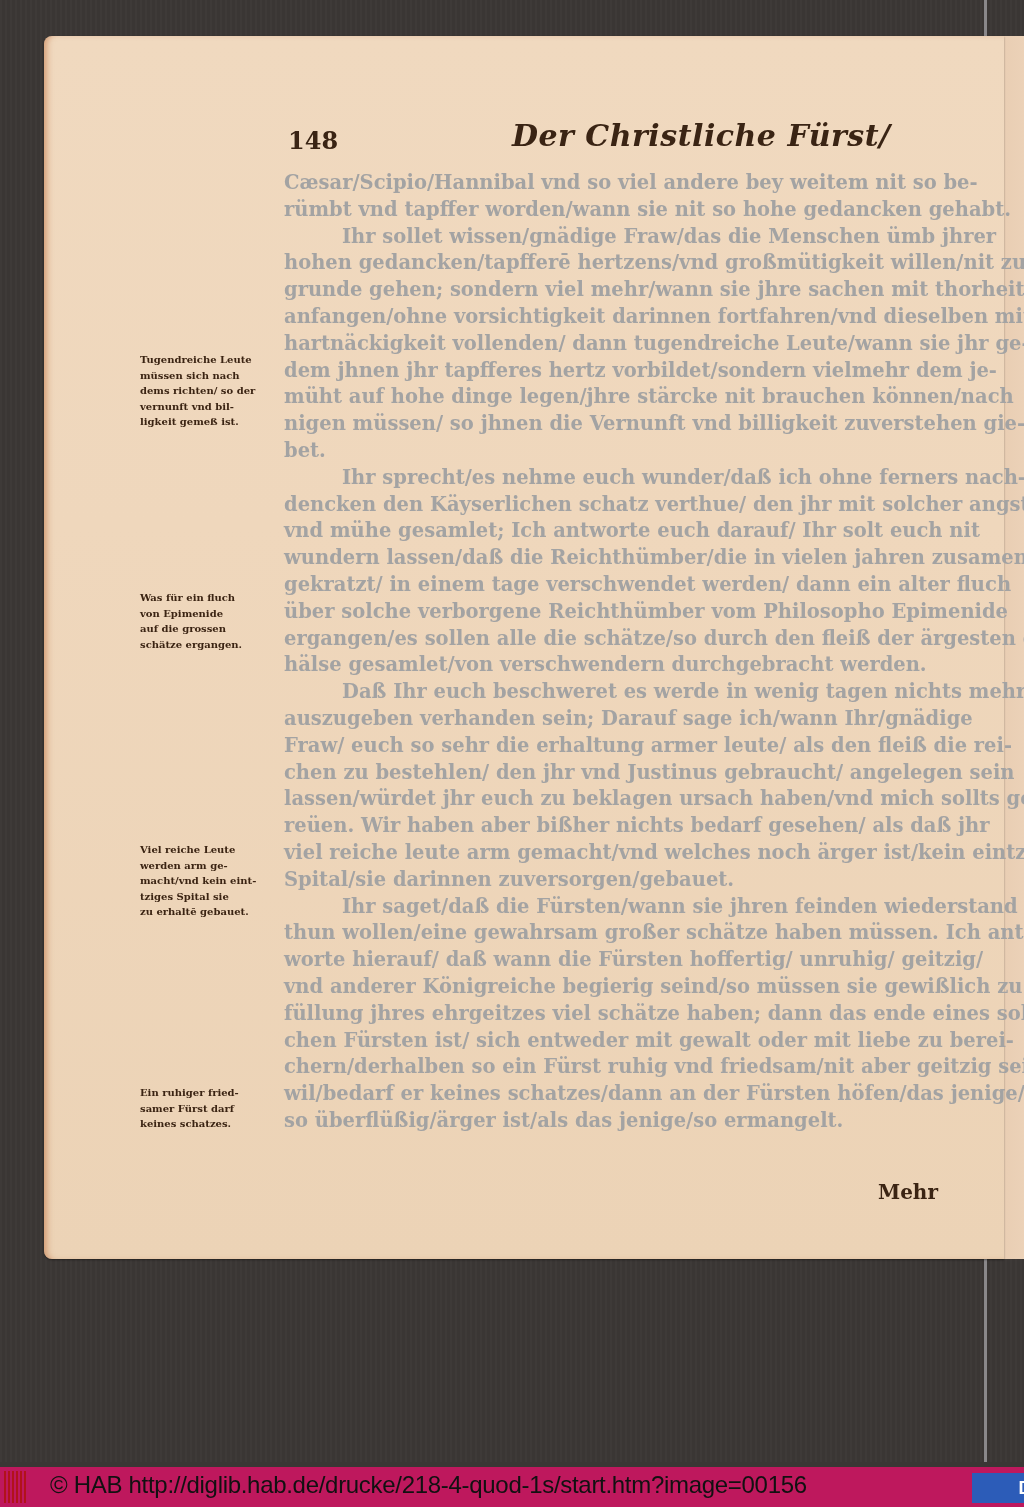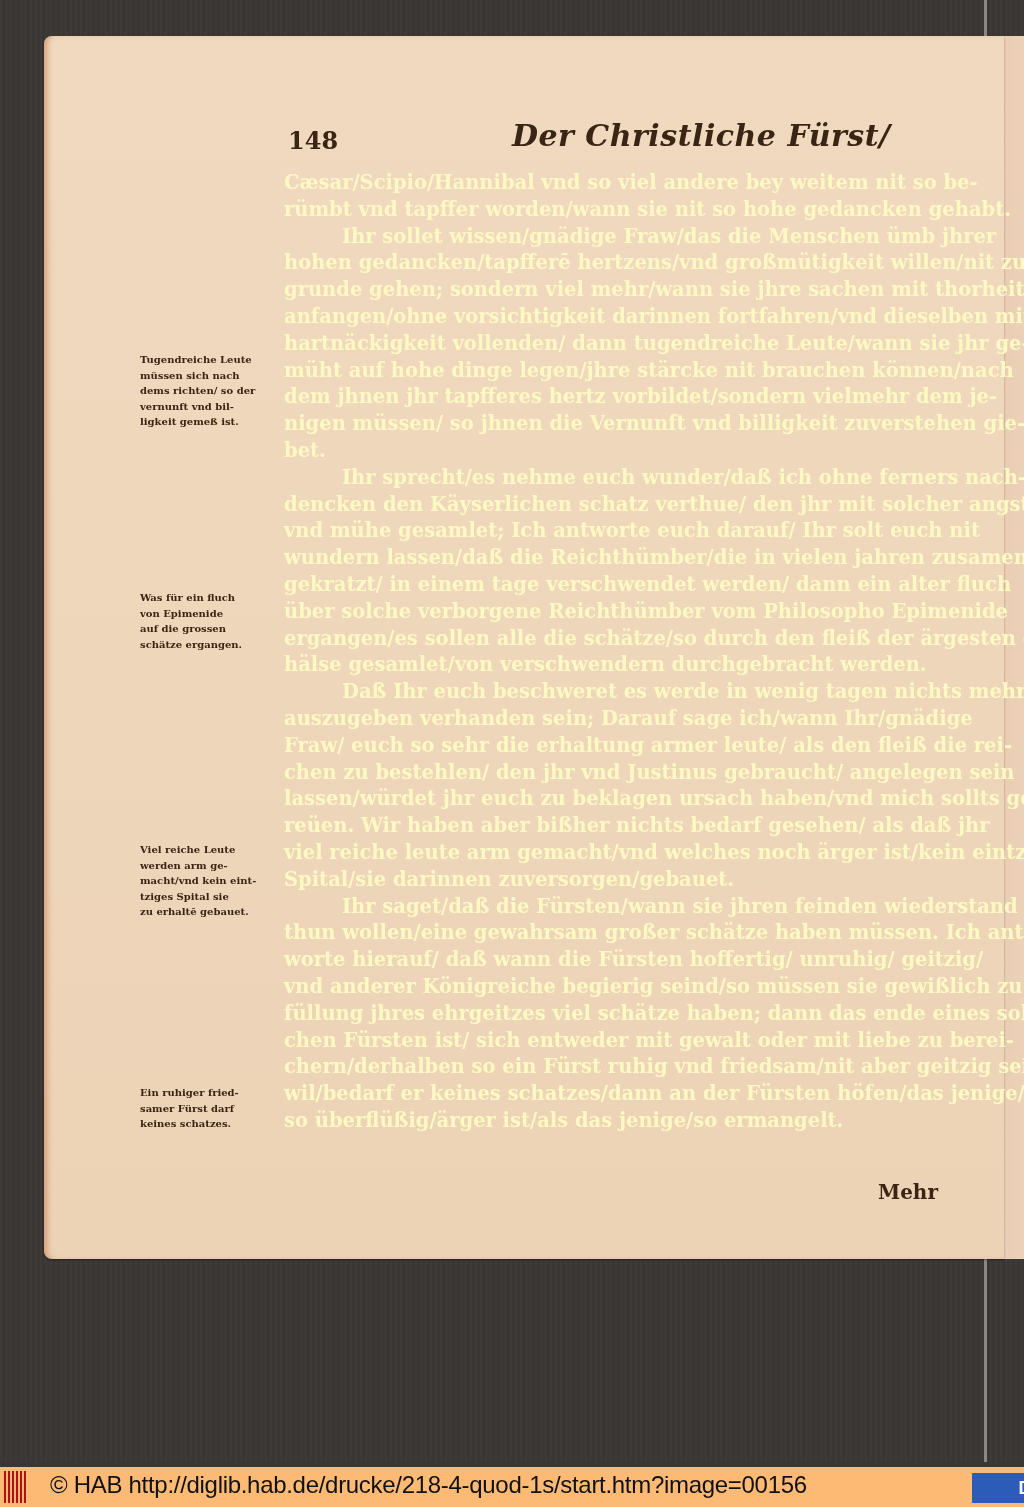--- a/index.html
+++ b/index.html
@@ -35,36 +35,36 @@
     }
     .page-number {
       position: absolute; left: 0; top: 8px; font-size: 24px; font-weight: bold;
     }
     .head-title {
       position: absolute; left: 224px; top: 0; font-size: 30px; font-style: italic; font-weight: bold;
       letter-spacing: 0.5px; white-space: nowrap;
     }
     .body-text {
       position: absolute; left: 284px; top: 170px; width: 660px;
-      color: #fef9c3;
+      color: #a3a3a3;
       font-size: 19.5px; line-height: 26.8px; font-weight: bold;
     }
     .line { white-space: nowrap; display: block; height: 26.8px; }
     .line.indent { padding-left: 58px; }
     .catchword {
       position: absolute; left: 878px; top: 1180px; font-size: 20px; font-weight: bold; color: #3b2413;
     }
     .gloss {
       position: absolute; left: 140px; width: 145px;
       color: #3b2413; font-size: 10px; line-height: 15.5px; font-weight: bold;
     }
     .gloss .gl { display: block; white-space: nowrap; }
     .footer {
       position: absolute; left: 0; top: 1467px; width: 1024px; height: 40px;
-      background: #fdba74;
+      background: #be185d;
     }
     .footer-logo {
       position: absolute; left: 4px; top: 4px; width: 22px; height: 32px;
       background: repeating-linear-gradient(90deg, #b1121a 0 2px, transparent 2px 4px);
     }
     .footer-text {
       position: absolute; left: 50px; top: 4px; font-family: "Liberation Sans", sans-serif;
       font-size: 24px; color: #111; white-space: nowrap; letter-spacing: -0.3px;
     }
     .dfg-logo {
@@ -88,22 +88,22 @@
 </div>
 
 <div class="body-text" id="body-text">
     <span class="line">Cæsar/Scipio/Hannibal vnd so viel andere bey weitem nit so be-</span>
     <span class="line">rümbt vnd tapffer worden/wann sie nit so hohe gedancken gehabt.</span>
     <span class="line indent">Ihr sollet wissen/gnädige Fraw/das die Menschen ümb jhrer</span>
     <span class="line">hohen gedancken/tapfferē hertzens/vnd großmütigkeit willen/nit zu</span>
     <span class="line">grunde gehen; sondern viel mehr/wann sie jhre sachen mit thorheit</span>
     <span class="line">anfangen/ohne vorsichtigkeit darinnen fortfahren/vnd dieselben mit</span>
     <span class="line">hartnäckigkeit vollenden/ dann tugendreiche Leute/wann sie jhr ge-</span>
+    <span class="line">dem jhnen jhr tapfferes hertz vorbildet/sondern vielmehr dem je-</span>
     <span class="line">müht auf hohe dinge legen/jhre stärcke nit brauchen können/nach</span>
-    <span class="line">dem jhnen jhr tapfferes hertz vorbildet/sondern vielmehr dem je-</span>
     <span class="line">nigen müssen/ so jhnen die Vernunft vnd billigkeit zuverstehen gie-</span>
     <span class="line">bet.</span>
     <span class="line indent">Ihr sprecht/es nehme euch wunder/daß ich ohne ferners nach-</span>
     <span class="line">dencken den Käyserlichen schatz verthue/ den jhr mit solcher angst</span>
     <span class="line">vnd mühe gesamlet; Ich antworte euch darauf/ Ihr solt euch nit</span>
     <span class="line">wundern lassen/daß die Reichthümber/die in vielen jahren zusamen</span>
     <span class="line">gekratzt/ in einem tage verschwendet werden/ dann ein alter fluch</span>
     <span class="line">über solche verborgene Reichthümber vom Philosopho Epimenide</span>
     <span class="line">ergangen/es sollen alle die schätze/so durch den fleiß der ärgesten geitz-</span>
     <span class="line">hälse gesamlet/von verschwendern durchgebracht werden.</span>

